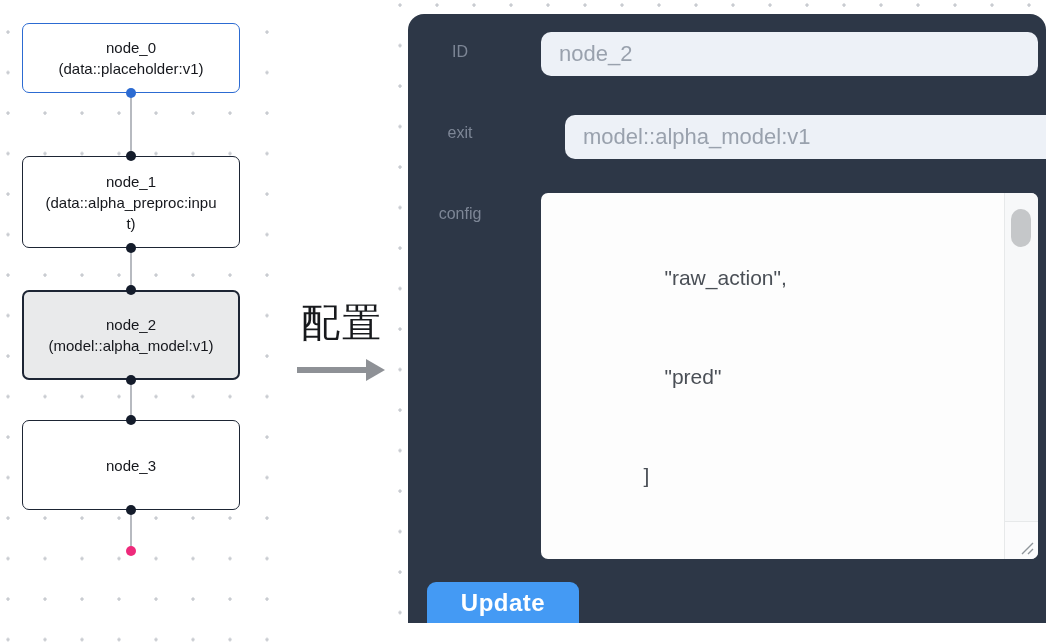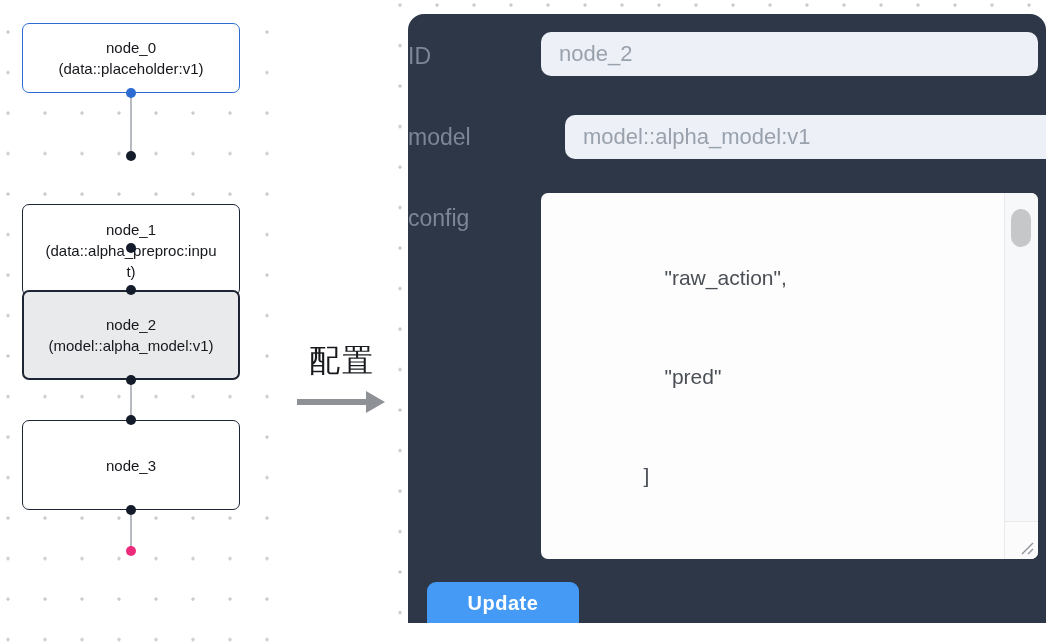--- a/index.html
+++ b/index.html
@@ -51,23 +51,23 @@
     background: var(--handle-black);
     z-index: 3;
   }
   .handle.blue { background: var(--node-border-input); }
   .handle.pink { background: var(--node-border-output); }
 
   
   .transfer { position: absolute; left: 282px; top: 296px; width: 110px; z-index: 4; }
   .transfer-label {
     width: 86px; margin-left: 17px;
-    font-size: 31px; font-weight: 500; letter-spacing: 2px;
+    font-size: 39px; font-weight: 500; letter-spacing: 2px;
     color: var(--arrow-label-color);
-    text-align: center; white-space: nowrap; margin-top: 44px;
+    text-align: center; white-space: nowrap;
   }
   .transfer-arrow { position: relative; margin-top: 9px; height: 22px; }
   .transfer-arrow .shaft {
     position: absolute; left: 15px; top: 8px;
     width: 70px; height: 6px;
     background: var(--arrow-color);
   }
   .transfer-arrow .head {
     position: absolute; left: 84px; top: 0;
     width: 0; height: 0;
@@ -86,22 +86,22 @@
   }
   .config-panel {
     position: absolute; left: 25px; top: 14px;
     width: 638px; height: 609px;
     background: var(--panel-bg);
     border-radius: 16px 16px 0 0;
     overflow: hidden;
   }
   .field-label {
     position: absolute; left: 0; width: 104px;
-    text-align: left;
-    font-size: 23px; color: var(--label-text);
+    text-align: center;
+    font-size: 16px; color: var(--label-text);
   }
   .text-field {
     position: absolute; left: 133px; width: 497px; height: 44px;
     background: var(--field-bg);
     border: none; outline: none;
     border-radius: 10px;
     padding: 0 18px;
     font-family: "Liberation Sans", "DejaVu Sans", sans-serif;
     font-size: 22px; color: var(--field-text);
   }
@@ -147,21 +147,21 @@
   }
   .sb-corner svg { position: absolute; right: 3px; bottom: 3px; }
 
   .update-button {
     position: absolute; left: 19px; top: 568px;
     width: 152px; height: 50px;
     background: var(--button-bg);
     color: var(--button-text);
     border: none; border-radius: 9px;
     font-family: "Liberation Sans", "DejaVu Sans", sans-serif;
-    font-size: 20px; font-weight: 600; letter-spacing: 0.5px;
+    font-size: 24px; font-weight: 600; letter-spacing: 0.5px;
     text-align: center;
     padding-bottom: 8px;
     cursor: pointer;
   }
 </style>
 </head>
 <body>
 
 <div class="stage">
 
@@ -171,21 +171,21 @@
     <div class="edge" style="top:248px; height:42px;"></div>
     <div class="edge" style="top:380px; height:40px;"></div>
     <div class="edge" style="top:510px; height:41px;"></div>
 
     <div class="flow-node node-input" style="top:23px; height:70px;">
       <div class="node-id">node_0</div>
       <div class="node-type">(data::placeholder:v1)</div>
     </div>
     <div class="handle blue" style="top:88px;"></div>
 
-    <div class="flow-node" style="top:156px; height:92px;margin-top:48px;">
+    <div class="flow-node" style="top:156px; height:92px;">
       <div class="node-id">node_1</div>
       <div class="node-type">(data::alpha_preproc:input)</div>
     </div>
     <div class="handle" style="top:151px;"></div>
     <div class="handle" style="top:243px;"></div>
 
     <div class="flow-node node-selected" style="top:290px; height:90px;">
       <div class="node-id">node_2</div>
       <div class="node-type">(model::alpha_model:v1)</div>
     </div>
@@ -211,21 +211,21 @@
 
   <div class="panel-region">
     <div class="config-panel">
 
       <div class="row-id">
         <div class="field-label">ID</div>
         <input class="text-field" type="text" value="node_2" style="">
       </div>
 
       <div class="row-type">
-        <div class="field-label">model</div>
+        <div class="field-label">exit</div>
         <input class="text-field" type="text" value="model::alpha_model:v1" style="">
       </div>
 
       <div class="row-config">
         <div class="field-label">config</div>
       </div>
 
       <div class="config-box">
         <div class="config-lines">
           <div>        "raw_action",</div>

